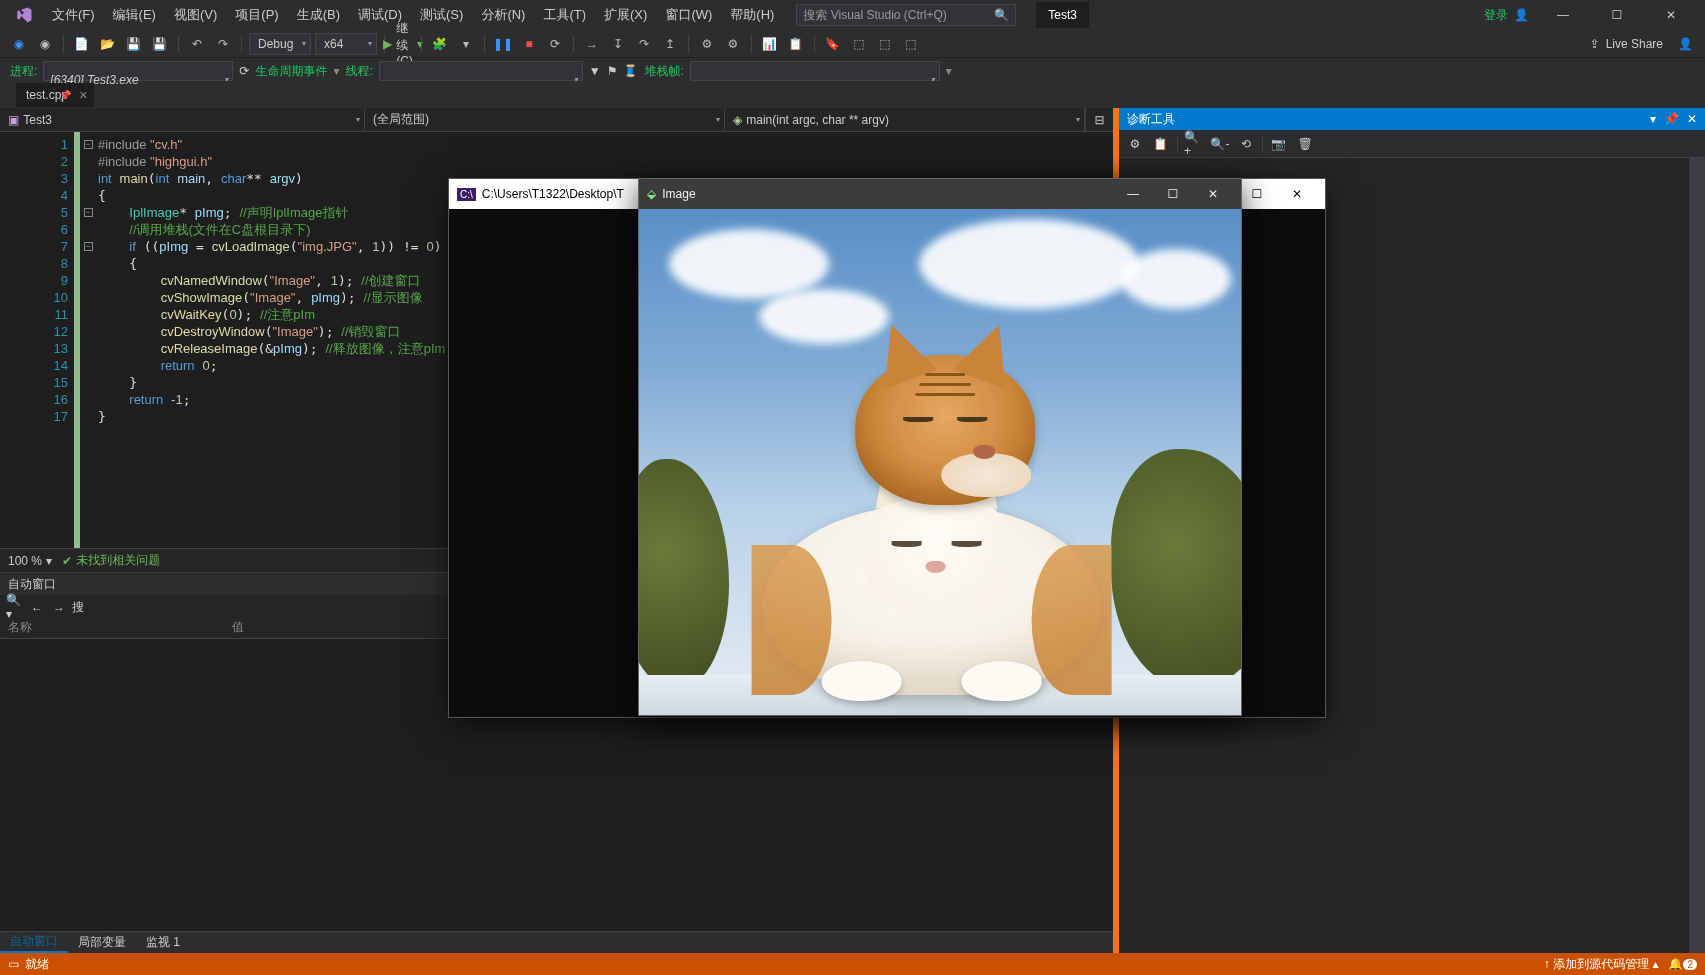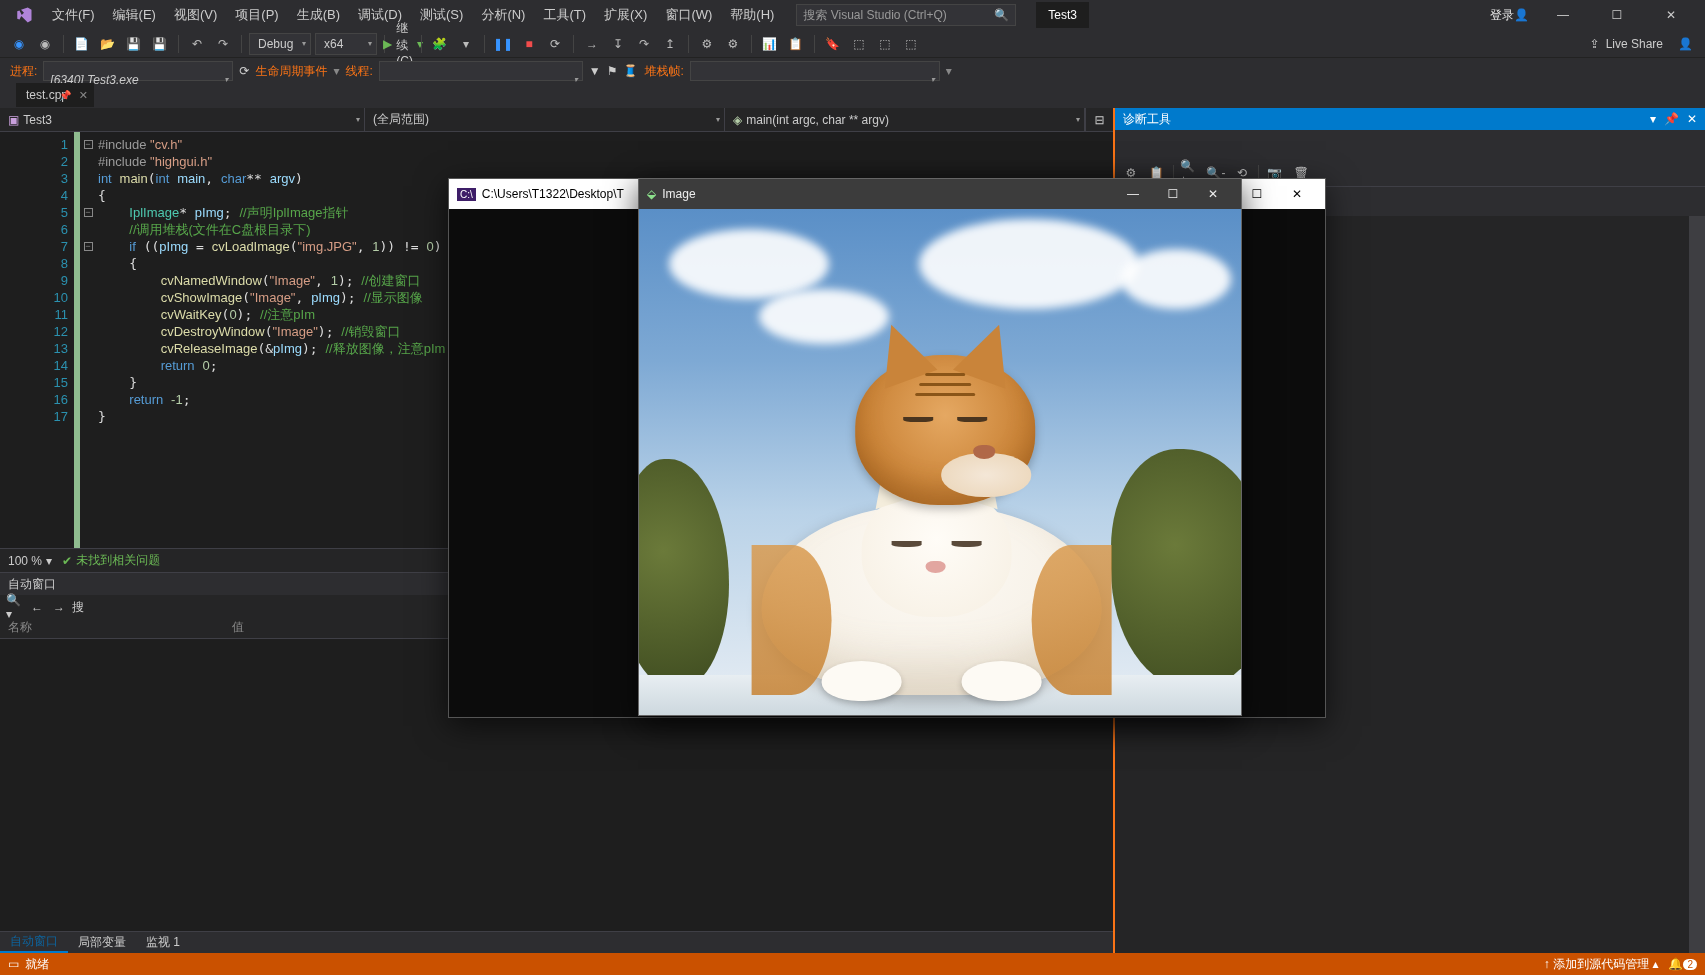--- a/index.html
+++ b/index.html
@@ -6,51 +6,51 @@
 body { background: #2d2d30; color: #ccc; width: 1705px; height: 975px; overflow: hidden; position: relative; font-size: 12px; }
 
 
 .menubar { height: 30px; background: #2d2d30; display: flex; align-items: center; padding: 0 6px; gap: 2px; }
 .vs-logo { width: 24px; height: 24px; margin: 0 6px; display: flex; align-items: center; justify-content: center; color: #fff; }
 .menubar .menu-item { padding: 4px 8px; color: #ccc; cursor: pointer; font-size: 13px; }
 .menubar .search-box { margin-left: 12px; width: 220px; height: 22px; background: #333337; border: 1px solid #444; color: #999; padding: 0 6px; display: flex; align-items: center; justify-content: space-between; }
 .menubar .search-box .mag { color: #999; }
 .titleproj { margin-left: 18px; padding: 6px 12px; color: #fff; background: #1e1e1e; }
 .right-menu { margin-left: auto; display: flex; align-items: center; gap: 14px; padding-right: 8px; }
-.right-menu .login { color: #e5e5e5; display:flex; align-items:center; }
+.right-menu .login { color: #22c55e; display:flex; align-items:center; gap:6px; }
 .winbtn { width: 40px; height: 30px; display: flex; align-items: center; justify-content: center; color: #ccc; }
 
 
 .toolbar { height: 28px; background: #2d2d30; display: flex; align-items: center; padding: 0 8px; gap: 4px; border-bottom: 1px solid #222; }
 .toolbar .tbtn { width: 22px; height: 22px; display: flex; align-items: center; justify-content: center; color: #bbb; }
 .toolbar .sep { width: 1px; height: 18px; background: #444; margin: 0 3px; }
 .toolbar .combo { background: #333337; border: 1px solid #444; height: 22px; padding: 0 16px 0 8px; color: #ccc; min-width: 62px; display: flex; align-items: center; position: relative; font-size:12px;}
 .toolbar .combo::after { content: "▾"; position: absolute; right: 4px; font-size: 8px; color: #999; }
 .toolbar .continue { display: flex; align-items: center; gap: 4px; padding: 0 6px; }
 .liveshare { margin-left: auto; display: flex; align-items: center; gap: 6px; color: #ccc; padding-right: 8px; }
 
 
 .procbar { height: 26px; background: #2d2d30; display: flex; align-items: center; padding: 0 10px; gap: 6px; font-size: 12px; }
 .procbar .combo2 { background: #333337; border: 1px solid #444; height: 20px; padding: 17px 18px 0 6px; color: #ccc; display:flex; align-items:center; position:relative;font-style:italic; }
 .procbar .combo2::after { content:"▾"; position:absolute; right:4px; font-size:8px; color:#999;}
 .procbar .wide { width: 190px; }
 .procbar .wider { width: 204px; }
 .procbar .widest { width: 250px; }
-.procbar .lbl { color: #f97316; }
+.procbar .lbl { color: #22c55e; }
 
 
 .tabrow { height: 24px; background: #2d2d30; display: flex; align-items: flex-end; border-bottom: 1px solid #007acc00; padding-left: 16px; }
 .tabrow .tab { height: 24px; padding: 0 26px 0 10px; background: #1e1e1e; color: #ccc; display: flex; align-items: center; position: relative; font-size: 12px; }
 .tabrow .tab .close { position: absolute; right: 6px; color: #888; font-size: 11px; }
 .tabrow .tab .pin { position:absolute; right: 22px; color:#888; font-size:10px;}
 
 
 .mainarea { display: flex; height: calc(100% - 30px - 28px - 26px - 24px - 22px); }
 .editor-col { width: 1113px; display: flex; flex-direction: column; }
-.diag-col { flex: 1; border-left: 2px solid #f97316; display: flex; flex-direction: column; gap: 29px; }
+.diag-col { flex: 1; border-left: 6px solid #f97316; display: flex; flex-direction: column; }
 
 
 .codenav { height: 24px; background: #252526; display: flex; border-bottom: 1px solid #3f3f46; }
 .codenav .navitem { flex: 1; border-right: 1px solid #3f3f46; display: flex; align-items: center; padding: 0 8px; color: #ccc; font-size: 12px; position: relative; }
 .codenav .navitem.first { flex: 0 0 365px; }
 .codenav .navitem.mid { flex: 0 0 360px; }
 .codenav .navitem .dd { position: absolute; right: 4px; color: #999; font-size: 8px; }
 .codenav .icon-box { color: #c9a0dc; margin-right: 4px; }
 .codenav .icon-fn { color: #b5cea8; margin-right: 4px; }
 .codenav .splitbtn { width: 28px; display:flex; align-items:center; justify-content:center; color:#ccc; border-left:1px solid #3f3f46;}

